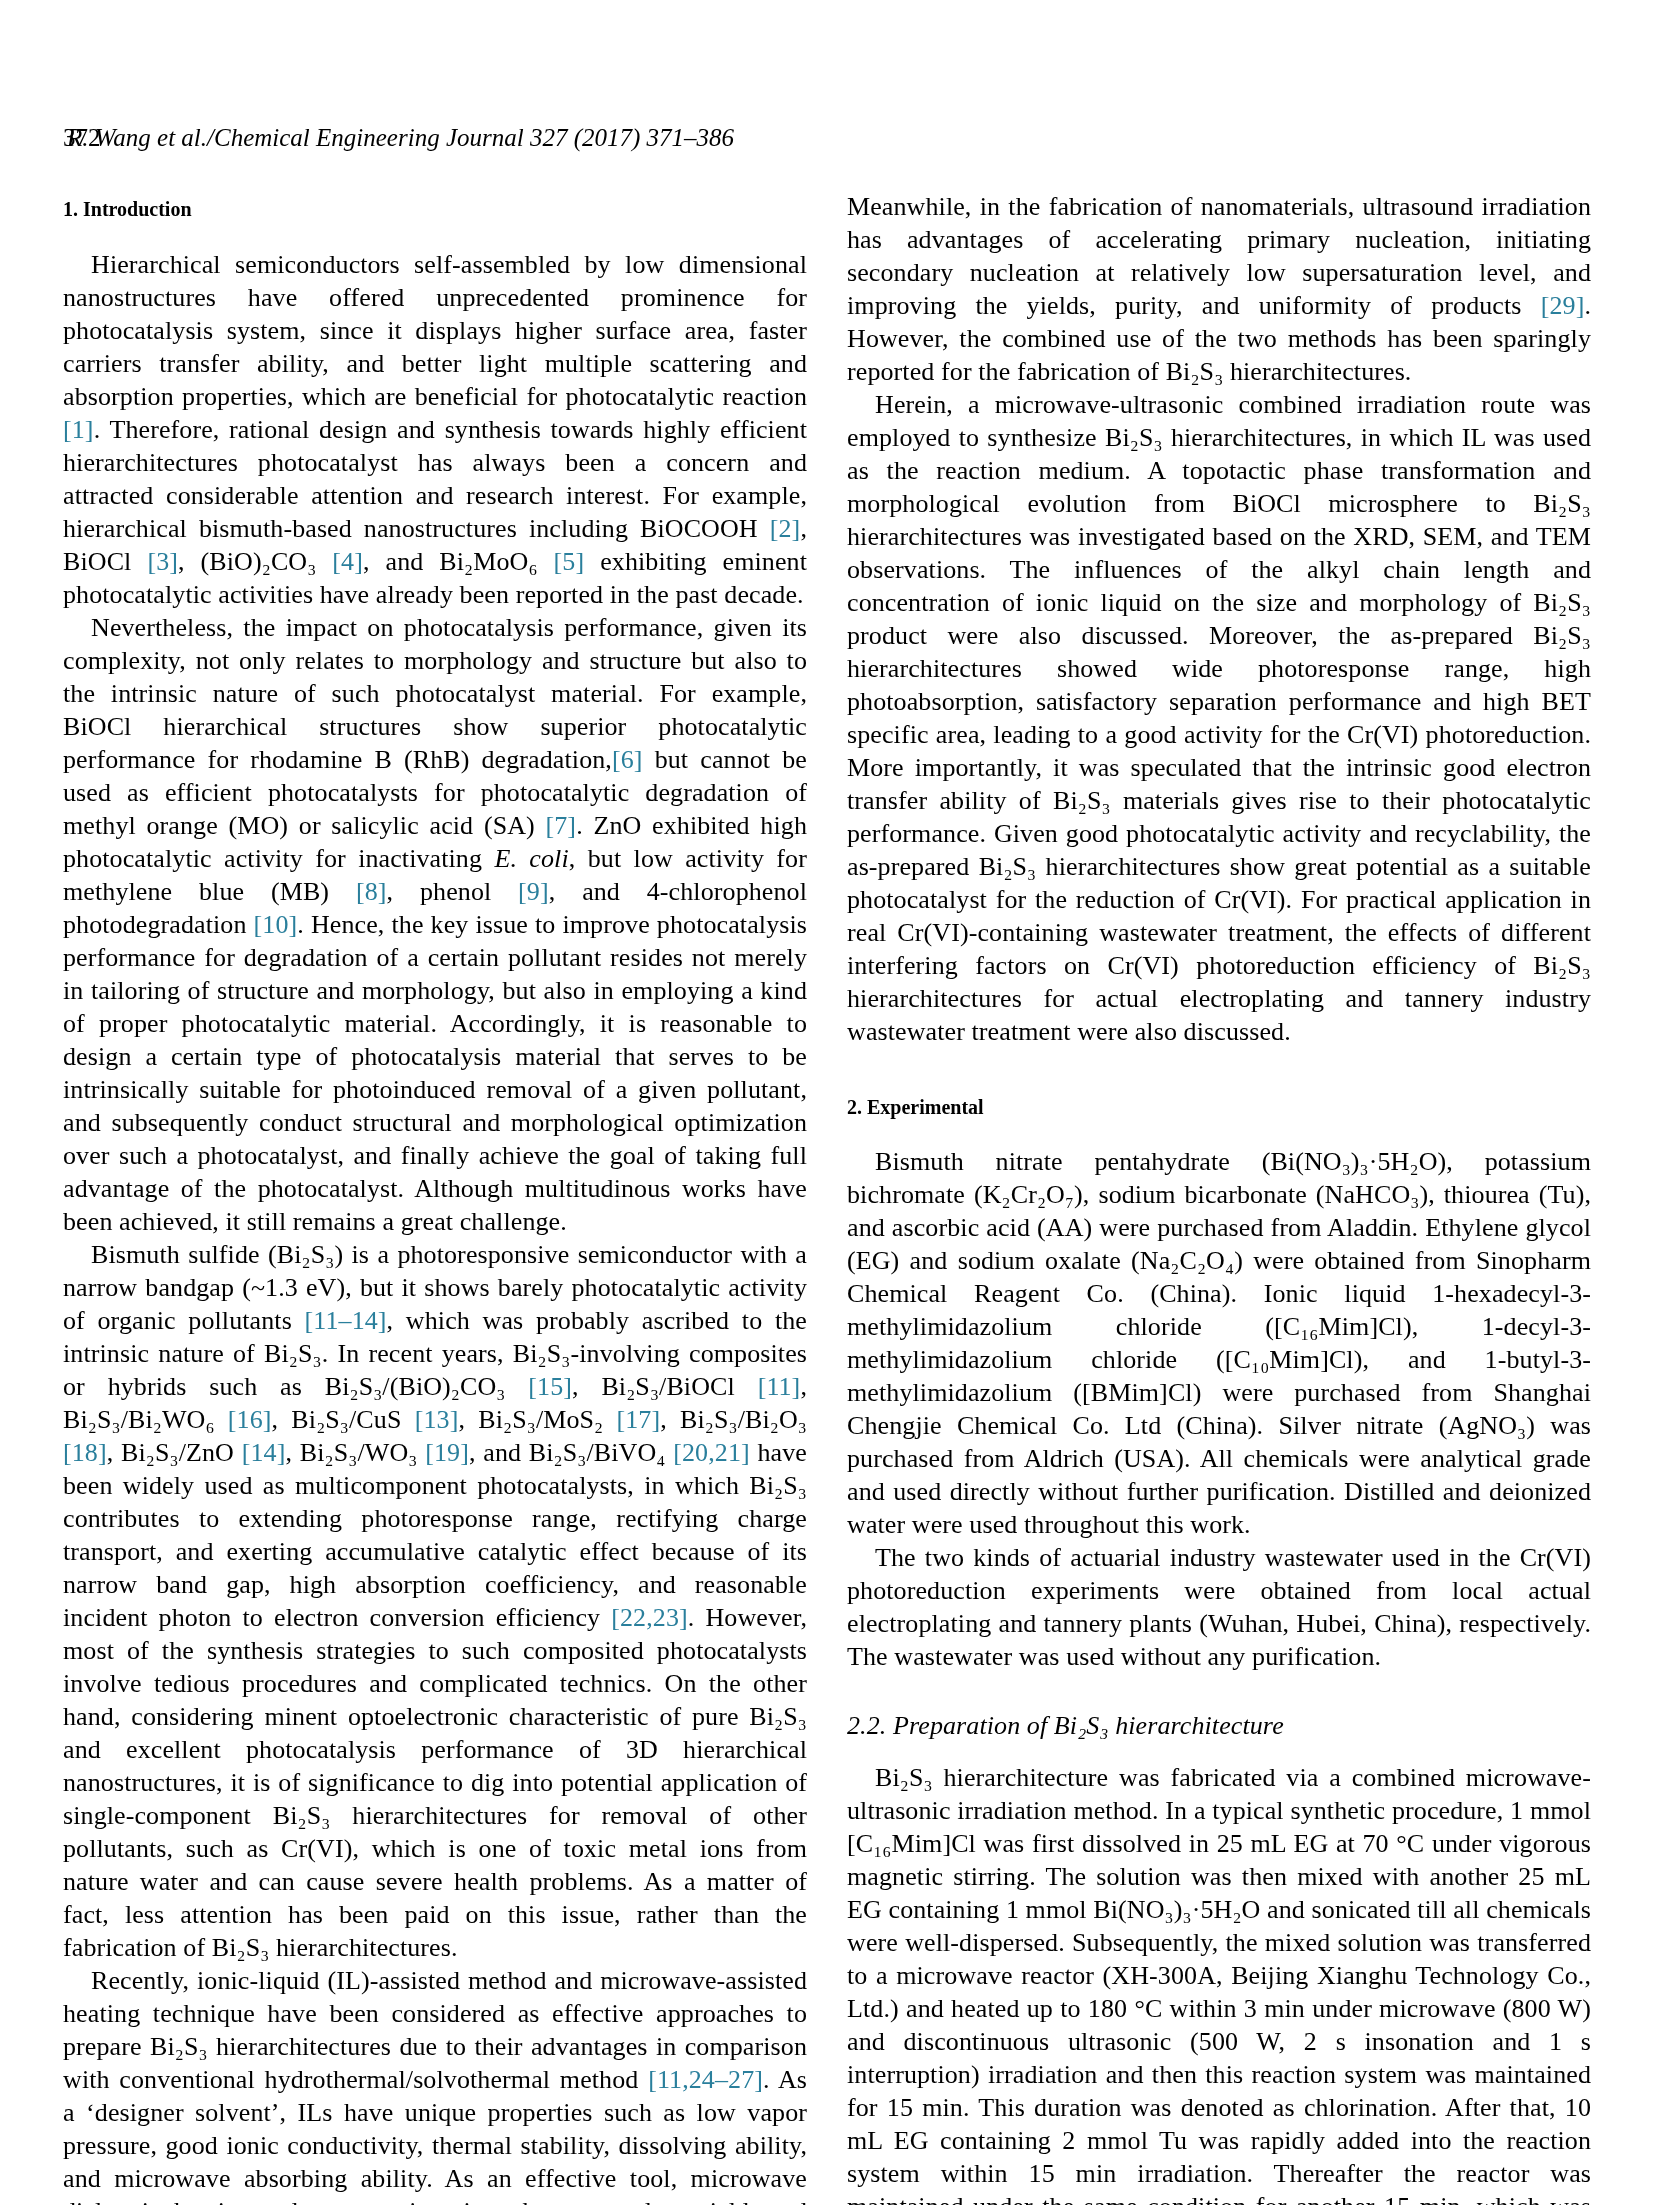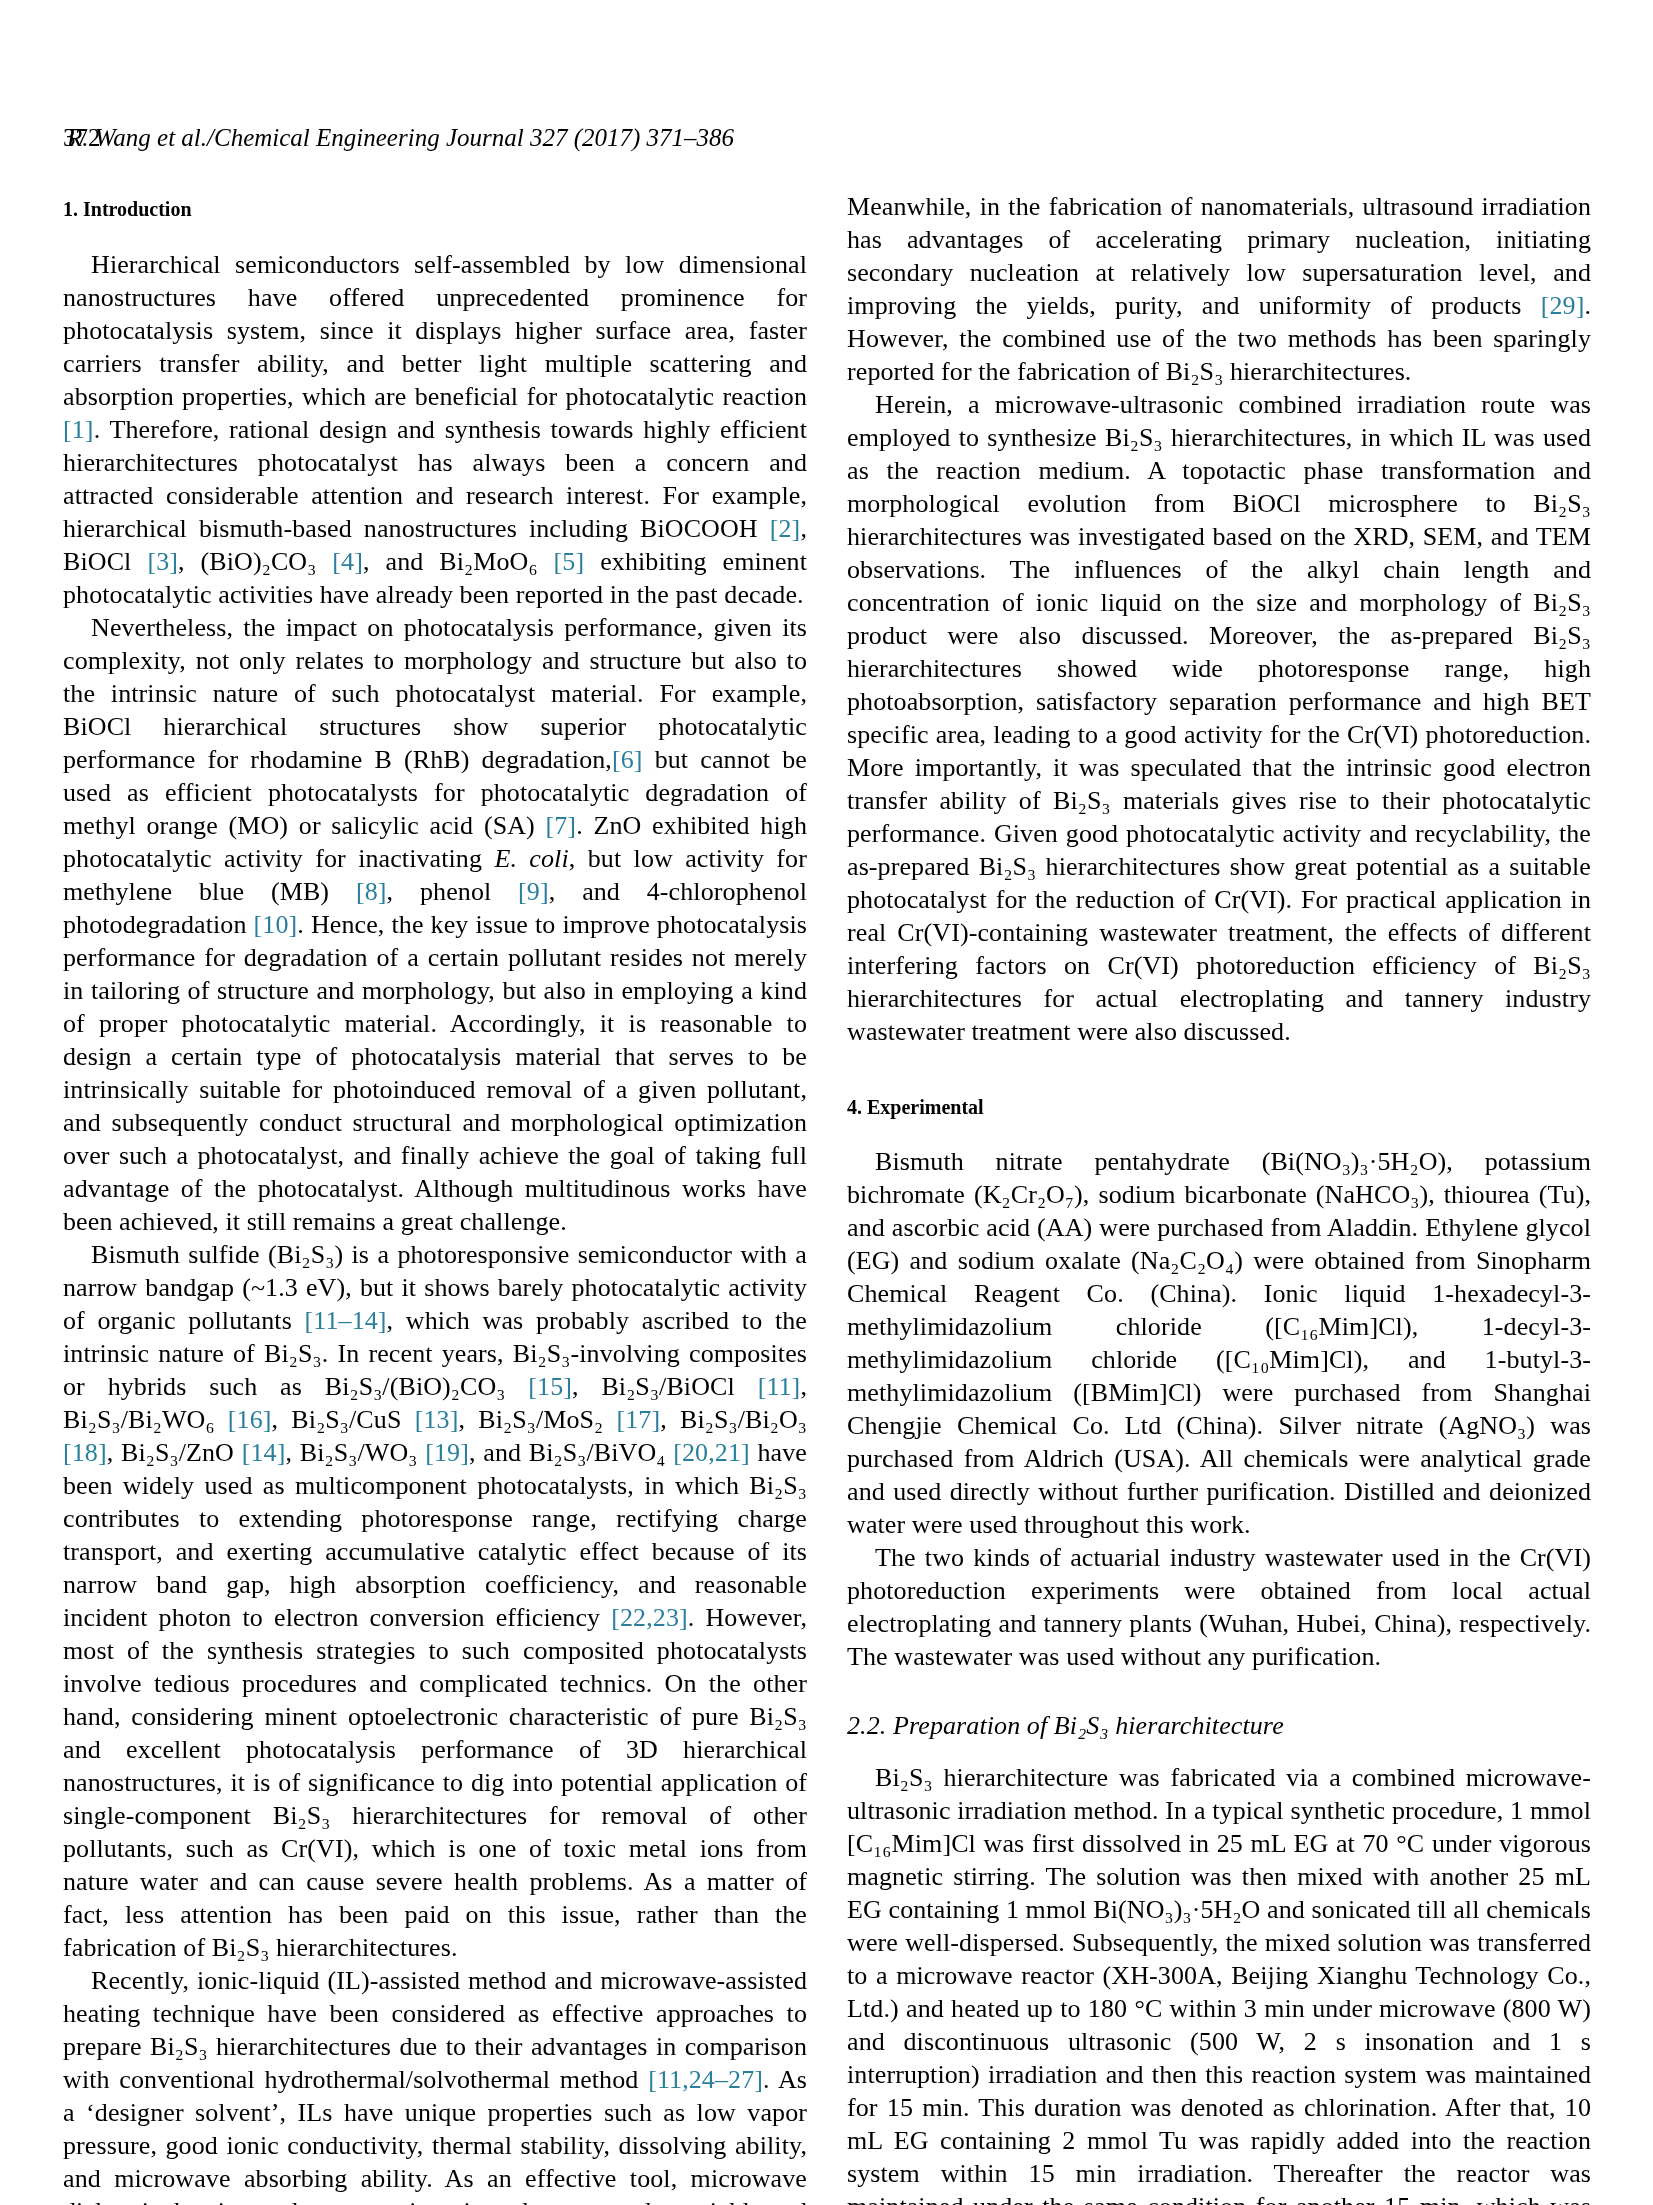--- a/index.html
+++ b/index.html
@@ -67,20 +67,20 @@
   <div class="col col-left">
       <h2><span>1. Introduction</span></h2>
       <p class="indent"><span>Hierarchical semiconductors self-assembled by low dimensional nanostructures have offered unprecedented prominence for photocatalysis system, since it displays higher surface area, faster carriers transfer ability, and better light multiple scattering and absorption properties, which are beneficial for photocatalytic reaction </span><span class="cite">[1]</span><span>. Therefore, rational design and synthesis towards highly efficient hierarchitectures photocatalyst has always been a concern and attracted considerable attention and research interest. For example, hierarchical bismuth-based nanostructures including BiOCOOH </span><span class="cite">[2]</span><span>, BiOCl </span><span class="cite">[3]</span><span>, (BiO)₂CO₃ </span><span class="cite">[4]</span><span>, and Bi₂MoO₆ </span><span class="cite">[5]</span><span> exhibiting eminent photocatalytic activities have already been reported in the past decade.</span></p>
       <p class="indent"><span>Nevertheless, the impact on photocatalysis performance, given its complexity, not only relates to morphology and structure but also to the intrinsic nature of such photocatalyst material. For example, BiOCl hierarchical structures show superior photocatalytic performance for rhodamine B (RhB) degradation,</span><span class="cite">[6]</span><span> but cannot be used as efficient photocatalysts for photocatalytic degradation of methyl orange (MO) or salicylic acid (SA) </span><span class="cite">[7]</span><span>. ZnO exhibited high photocatalytic activity for inactivating </span><span class="it">E. coli</span><span>, but low activity for methylene blue (MB) </span><span class="cite">[8]</span><span>, phenol </span><span class="cite">[9]</span><span>, and 4-chlorophenol photodegradation </span><span class="cite">[10]</span><span>. Hence, the key issue to improve photocatalysis performance for degradation of a certain pollutant resides not merely in tailoring of structure and morphology, but also in employing a kind of proper photocatalytic material. Accordingly, it is reasonable to design a certain type of photocatalysis material that serves to be intrinsically suitable for photoinduced removal of a given pollutant, and subsequently conduct structural and morphological optimization over such a photocatalyst, and finally achieve the goal of taking full advantage of the photocatalyst. Although multitudinous works have been achieved, it still remains a great challenge.</span></p>
       <p class="indent"><span>Bismuth sulfide (Bi₂S₃) is a photoresponsive semiconductor with a narrow bandgap (~1.3 eV), but it shows barely photocatalytic activity of organic pollutants </span><span class="cite">[11–14]</span><span>, which was probably ascribed to the intrinsic nature of Bi₂S₃. In recent years, Bi₂S₃-involving composites or hybrids such as Bi₂S₃/(BiO)₂CO₃ </span><span class="cite">[15]</span><span>, Bi₂S₃/BiOCl </span><span class="cite">[11]</span><span>, Bi₂S₃/Bi₂WO₆ </span><span class="cite">[16]</span><span>, Bi₂S₃/CuS </span><span class="cite">[13]</span><span>, Bi₂S₃/MoS₂ </span><span class="cite">[17]</span><span>, Bi₂S₃/Bi₂O₃ </span><span class="cite">[18]</span><span>, Bi₂S₃/ZnO </span><span class="cite">[14]</span><span>, Bi₂S₃/WO₃ </span><span class="cite">[19]</span><span>, and Bi₂S₃/BiVO₄ </span><span class="cite">[20,21]</span><span> have been widely used as multicomponent photocatalysts, in which Bi₂S₃ contributes to extending photoresponse range, rectifying charge transport, and exerting accumulative catalytic effect because of its narrow band gap, high absorption coefficiency, and reasonable incident photon to electron conversion efficiency </span><span class="cite">[22,23]</span><span>. However, most of the synthesis strategies to such composited photocatalysts involve tedious procedures and complicated technics. On the other hand, considering minent optoelectronic characteristic of pure Bi₂S₃ and excellent photocatalysis performance of 3D hierarchical nanostructures, it is of significance to dig into potential application of single-component Bi₂S₃ hierarchitectures for removal of other pollutants, such as Cr(VI), which is one of toxic metal ions from nature water and can cause severe health problems. As a matter of fact, less attention has been paid on this issue, rather than the fabrication of Bi₂S₃ hierarchitectures.</span></p>
       <p class="indent"><span>Recently, ionic-liquid (IL)-assisted method and microwave-assisted heating technique have been considered as effective approaches to prepare Bi₂S₃ hierarchitectures due to their advantages in comparison with conventional hydrothermal/solvothermal method </span><span class="cite">[11,24–27]</span><span>. As a ‘designer solvent’, ILs have unique properties such as low vapor pressure, good ionic conductivity, thermal stability, dissolving ability, and microwave absorbing ability. As an effective tool, microwave dielectric heating reduces reaction time, boosts product yield, and increases product purity </span></p>
     </div>
   <div class="col col-right">
       <p><span>Meanwhile, in the fabrication of nanomaterials, ultrasound irradiation has advantages of accelerating primary nucleation, initiating secondary nucleation at relatively low supersaturation level, and improving the yields, purity, and uniformity of products </span><span class="cite">[29]</span><span>. However, the combined use of the two methods has been sparingly reported for the fabrication of Bi₂S₃ hierarchitectures.</span></p>
       <p class="indent"><span>Herein, a microwave-ultrasonic combined irradiation route was employed to synthesize Bi₂S₃ hierarchitectures, in which IL was used as the reaction medium. A topotactic phase transformation and morphological evolution from BiOCl microsphere to Bi₂S₃ hierarchitectures was investigated based on the XRD, SEM, and TEM observations. The influences of the alkyl chain length and concentration of ionic liquid on the size and morphology of Bi₂S₃ product were also discussed. Moreover, the as-prepared Bi₂S₃ hierarchitectures showed wide photoresponse range, high photoabsorption, satisfactory separation performance and high BET specific area, leading to a good activity for the Cr(VI) photoreduction. More importantly, it was speculated that the intrinsic good electron transfer ability of Bi₂S₃ materials gives rise to their photocatalytic performance. Given good photocatalytic activity and recyclability, the as-prepared Bi₂S₃ hierarchitectures show great potential as a suitable photocatalyst for the reduction of Cr(VI). For practical application in real Cr(VI)-containing wastewater treatment, the effects of different interfering factors on Cr(VI) photoreduction efficiency of Bi₂S₃ hierarchitectures for actual electroplating and tannery industry wastewater treatment were also discussed.</span></p>
-      <h2><span>4. Experimental</span></h2>
+      <h2><span>2. Experimental</span></h2>
       <p class="indent"><span>Bismuth nitrate pentahydrate (Bi(NO₃)₃·5H₂O), potassium bichromate (K₂Cr₂O₇), sodium bicarbonate (NaHCO₃), thiourea (Tu), and ascorbic acid (AA) were purchased from Aladdin. Ethylene glycol (EG) and sodium oxalate (Na₂C₂O₄) were obtained from Sinopharm Chemical Reagent Co. (China). Ionic liquid 1-hexadecyl-3-methylimidazolium chloride ([C₁₆Mim]Cl), 1-decyl-3-methylimidazolium chloride ([C₁₀Mim]Cl), and 1-butyl-3-methylimidazolium ([BMim]Cl) were purchased from Shanghai Chengjie Chemical Co. Ltd (China). Silver nitrate (AgNO₃) was purchased from Aldrich (USA). All chemicals were analytical grade and used directly without further purification. Distilled and deionized water were used throughout this work.</span></p>
       <p class="indent"><span>The two kinds of actuarial industry wastewater used in the Cr(VI) photoreduction experiments were obtained from local actual electroplating and tannery plants (Wuhan, Hubei, China), respectively. The wastewater was used without any purification.</span></p>
       <h3><span>2.2. Preparation of Bi₂S₃ hierarchitecture</span></h3>
       <p class="indent"><span>Bi₂S₃ hierarchitecture was fabricated via a combined microwave-ultrasonic irradiation method. In a typical synthetic procedure, 1 mmol [C₁₆Mim]Cl was first dissolved in 25 mL EG at 70 °C under vigorous magnetic stirring. The solution was then mixed with another 25 mL EG containing 1 mmol Bi(NO₃)₃·5H₂O and sonicated till all chemicals were well-dispersed. Subsequently, the mixed solution was transferred to a microwave reactor (XH-300A, Beijing Xianghu Technology Co., Ltd.) and heated up to 180 °C within 3 min under microwave (800 W) and discontinuous ultrasonic (500 W, 2 s insonation and 1 s interruption) irradiation and then this reaction system was maintained for 15 min. This duration was denoted as chlorination. After that, 10 mL EG containing 2 mmol Tu was rapidly added into the reaction system within 15 min irradiation. Thereafter the reactor was maintained under the same condition for another 15 min, which was denoted</span></p>
     </div>
 </div>
 
 
 </body></html>

